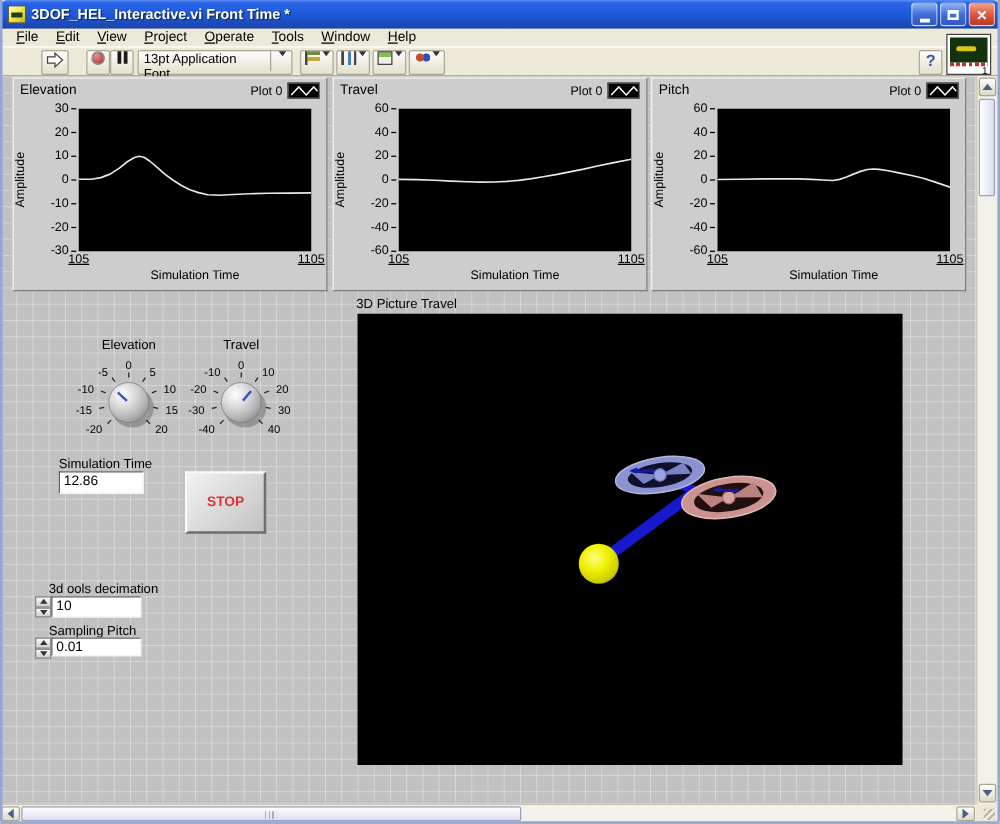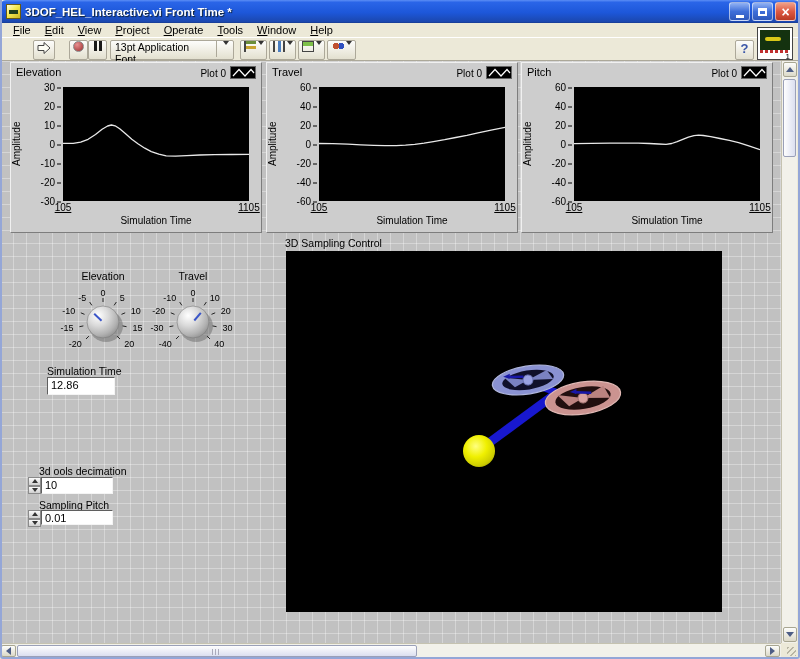--- a/index.html
+++ b/index.html
@@ -350,20 +350,23 @@
           <line x1="69.14213562373095" y1="54.14213562373095" x2="71.97056274847714" y2="56.970562748477136" stroke="#222"></line>
           <text x="76.21320343559643" y="64.71320343559643" text-anchor="start" font-size="9" fill="#000">40</text>
           <circle cx="55" cy="40" r="16" fill="url(#knobgrad)" stroke="#7a7a7a" stroke-width="0.6"></circle>
           <line x1="56.298896096660364" y1="38.479188068799935" x2="62.7933765799622" y2="30.875128412799626" stroke="#3a55c8" stroke-width="2"></line>
         </svg>
     </div>
 
     <div class="ctl-label" style="left:47px;top:304px">Simulation Time</div>
     <div class="field" style="left:47px;top:316px;width:68px;height:18px">12.86</div>
 
+    <button class="stop-btn">
+      <span style="color:#e03030">STOP</span>
+    </button>
 
     <div class="ctl-label" style="left:39px;top:404px">3d ools decimation</div>
     <div class="spinner" style="left:28px;top:416px;height:17px">
       <div>
           <span class="sp-up"></span>
         </div>
       <div>
           <span class="sp-dn"></span>
         </div>
     </div>
@@ -373,21 +376,21 @@
     <div class="spinner" style="left:28px;top:449px;height:17px">
       <div>
           <span class="sp-up"></span>
         </div>
       <div>
           <span class="sp-dn"></span>
         </div>
     </div>
     <div class="field" style="left:41px;top:449px;width:72px;height:15px">0.01</div>
 
-    <div class="pic-label">3D Sampling Control</div>
+    <div class="pic-label">3D Picture Travel</div>
     <div class="pic">
       <svg viewBox="0 0 436 361" width="436" height="361">
         <line x1="196" y1="197" x2="272" y2="141" stroke-width="9" stroke="#1818cf"></line>
         <line x1="247" y1="133" x2="295" y2="150" stroke-width="7" stroke="#1818cf"></line>
         <g transform="translate(242,129) rotate(-9)">
           <ellipse rx="36" ry="14" stroke="#b0b6dc" stroke-width="1.2" fill="#8a92d2"></ellipse>
           <ellipse rx="26" ry="9.5" fill="#10102a"></ellipse>
           <path d="M0,0 L-23,-6 L-14,5 Z" fill="#7a82c2"></path>
           <path d="M0,0 L20,-7 L25,3 Z" fill="#7a82c2"></path>
           <circle r="5" fill="#9aa2e2" stroke="#6a72b2"></circle>

